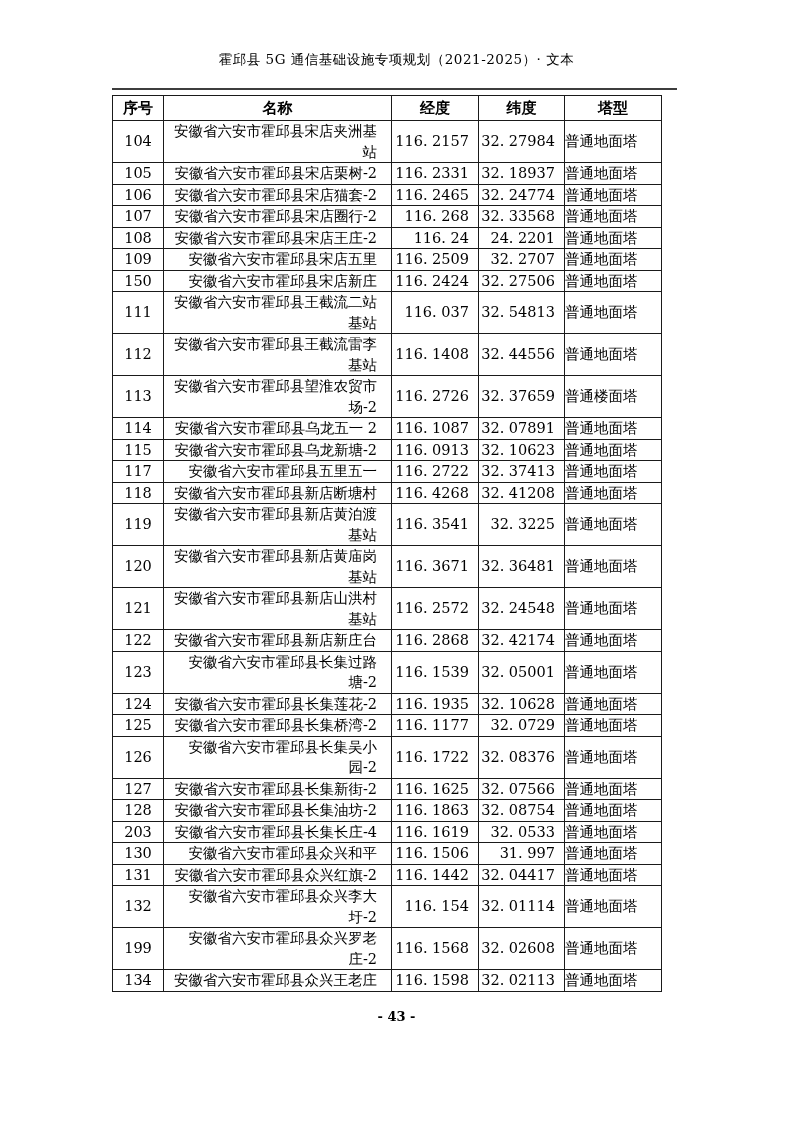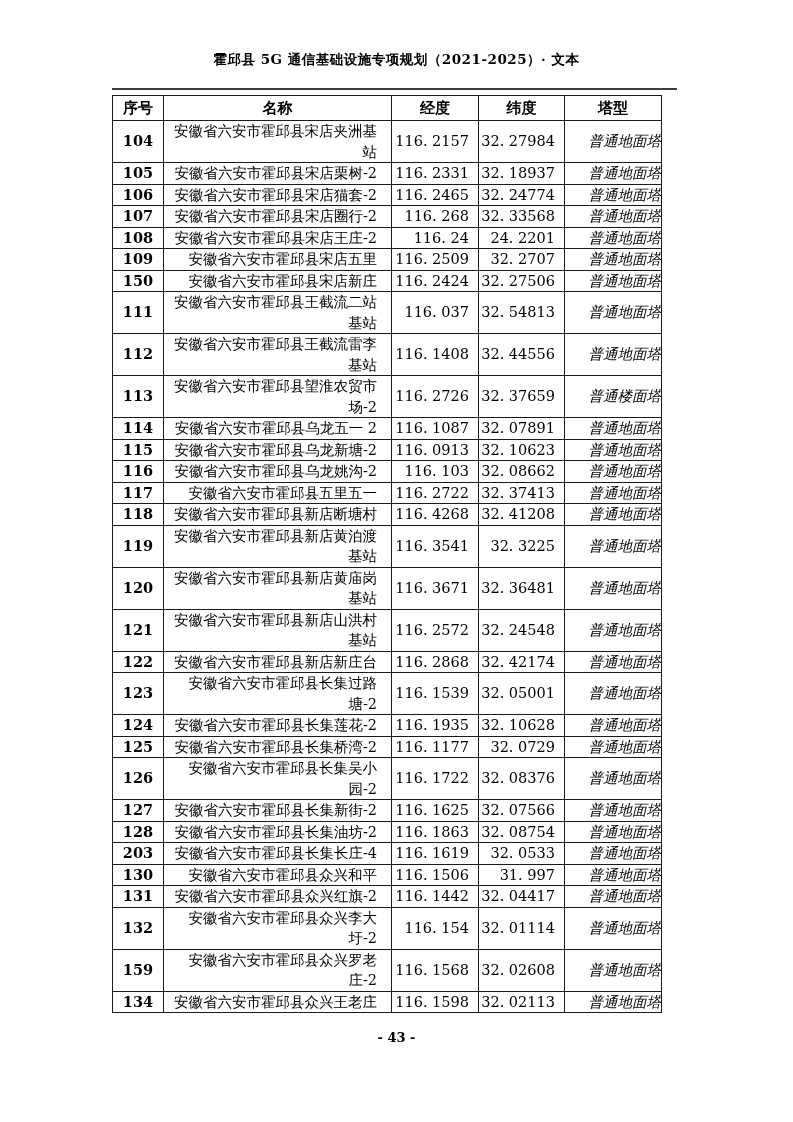--- a/index.html
+++ b/index.html
@@ -11,21 +11,21 @@
     width: 793px;
     height: 1122px;
     overflow: hidden;
     font-family: "DejaVu Serif", "Liberation Serif", serif;
     color: #000000;
   }
   .doc-header {
     padding-top: 51px;
     text-align: center;
     font-size: 13.5px;
-    font-weight: bold;
+    font-weight: normal;
     letter-spacing: 0.5px;
     line-height: 16px;
   }
   .header-rule {
     margin: 21px 0 0 112px;
     width: 565px;
     height: 0;
     border-top: 2px solid #3d3d3d;
   }
   table.station-table {
@@ -51,32 +51,32 @@
     text-align: center;
     padding: 0;
     line-height: 24px;
   }
   .station-table td {
     font-size: 14.5px;
     line-height: 20.5px;
     padding: 0;
     vertical-align: middle;
   }
-  td.c-seq { text-align: center; font-weight: bold; }
+  td.c-seq { text-align: center; }
   td.c-name {
     text-align: right;
     padding: 0 14px 0 6px;
     word-break: break-all;
   }
   td.c-num {
     text-align: right;
     padding-right: 9px;
     white-space: nowrap;
   }
-  td.c-tower { text-align: right; font-style: italic; }
+  td.c-tower { text-align: left; }
   .page-footer {
     margin-top: 17px;
     text-align: center;
     font-size: 13px;
     font-weight: bold;
   }
 </style>
 </head>
 <body>
 
@@ -180,27 +180,20 @@
         <td class="c-tower">普通地面塔</td>
       </tr>
       <tr>
         <td class="c-seq">115</td>
         <td class="c-name">安徽省六安市霍邱县乌龙新塘-2</td>
         <td class="c-num">116. 0913</td>
         <td class="c-num">32. 10623</td>
         <td class="c-tower">普通地面塔</td>
       </tr>
       <tr>
-        <td class="c-seq">116</td>
-        <td class="c-name">安徽省六安市霍邱县乌龙姚沟-2</td>
-        <td class="c-num">116. 103</td>
-        <td class="c-num">32. 08662</td>
-        <td class="c-tower">普通地面塔</td>
-      </tr>
-      <tr>
         <td class="c-seq">117</td>
         <td class="c-name">安徽省六安市霍邱县五里五一</td>
         <td class="c-num">116. 2722</td>
         <td class="c-num">32. 37413</td>
         <td class="c-tower">普通地面塔</td>
       </tr>
       <tr>
         <td class="c-seq">118</td>
         <td class="c-name">安徽省六安市霍邱县新店断塘村</td>
         <td class="c-num">116. 4268</td>
@@ -299,21 +292,21 @@
         <td class="c-tower">普通地面塔</td>
       </tr>
       <tr>
         <td class="c-seq">132</td>
         <td class="c-name">安徽省六安市霍邱县众兴李大圩-2</td>
         <td class="c-num">116. 154</td>
         <td class="c-num">32. 01114</td>
         <td class="c-tower">普通地面塔</td>
       </tr>
       <tr>
-        <td class="c-seq">159</td>
+        <td class="c-seq">199</td>
         <td class="c-name">安徽省六安市霍邱县众兴罗老庄-2</td>
         <td class="c-num">116. 1568</td>
         <td class="c-num">32. 02608</td>
         <td class="c-tower">普通地面塔</td>
       </tr>
       <tr>
         <td class="c-seq">134</td>
         <td class="c-name">安徽省六安市霍邱县众兴王老庄</td>
         <td class="c-num">116. 1598</td>
         <td class="c-num">32. 02113</td>

